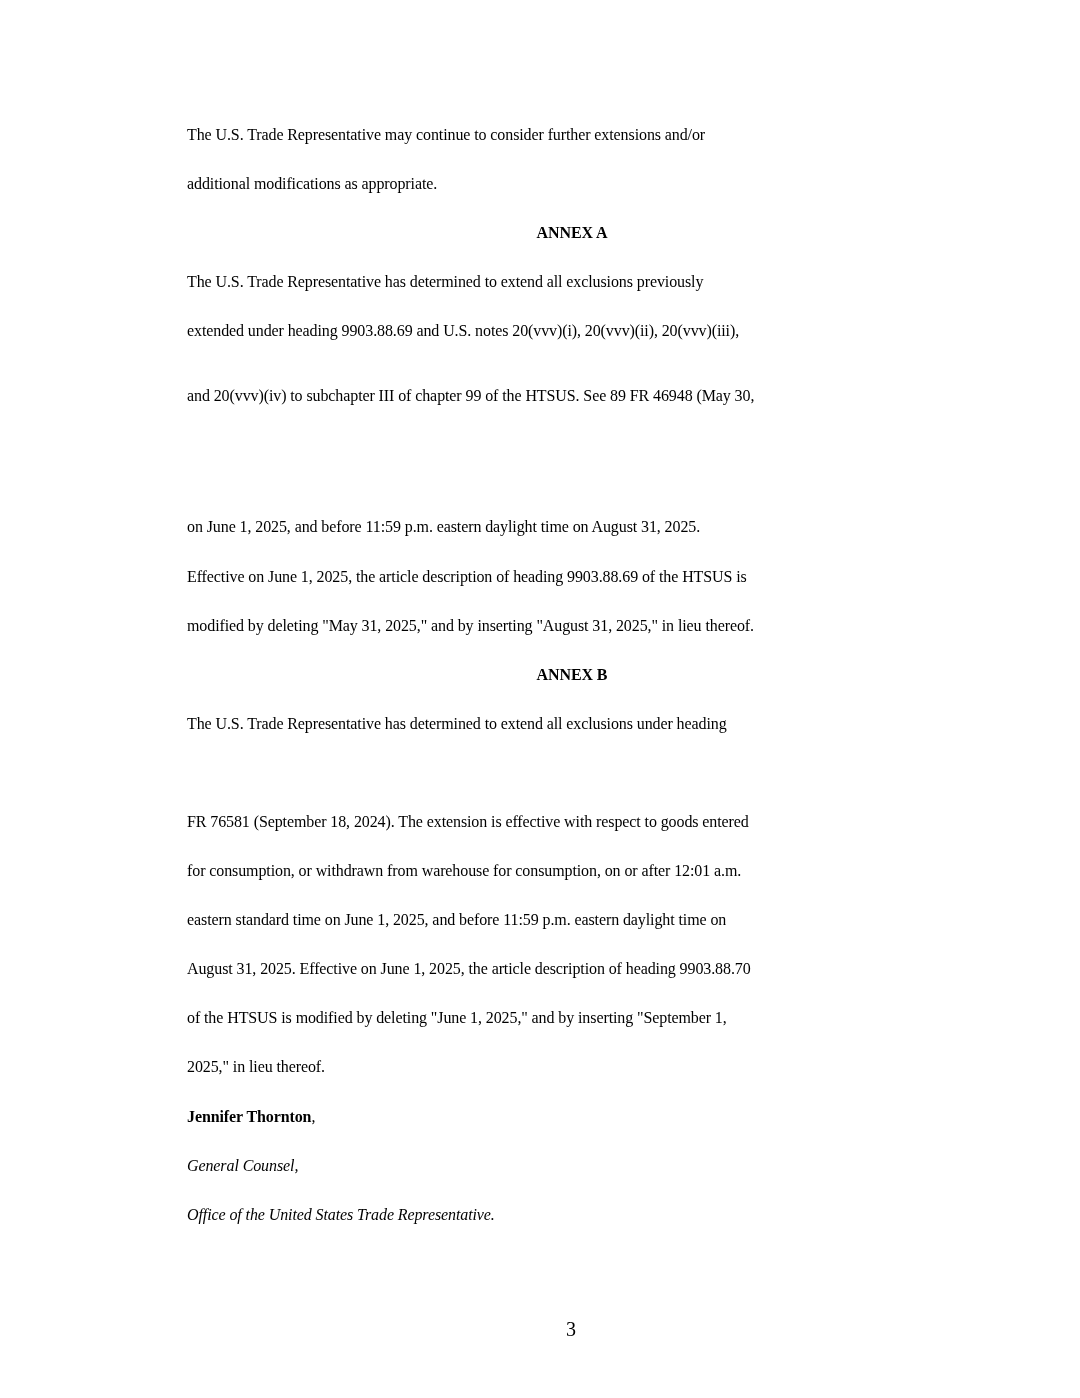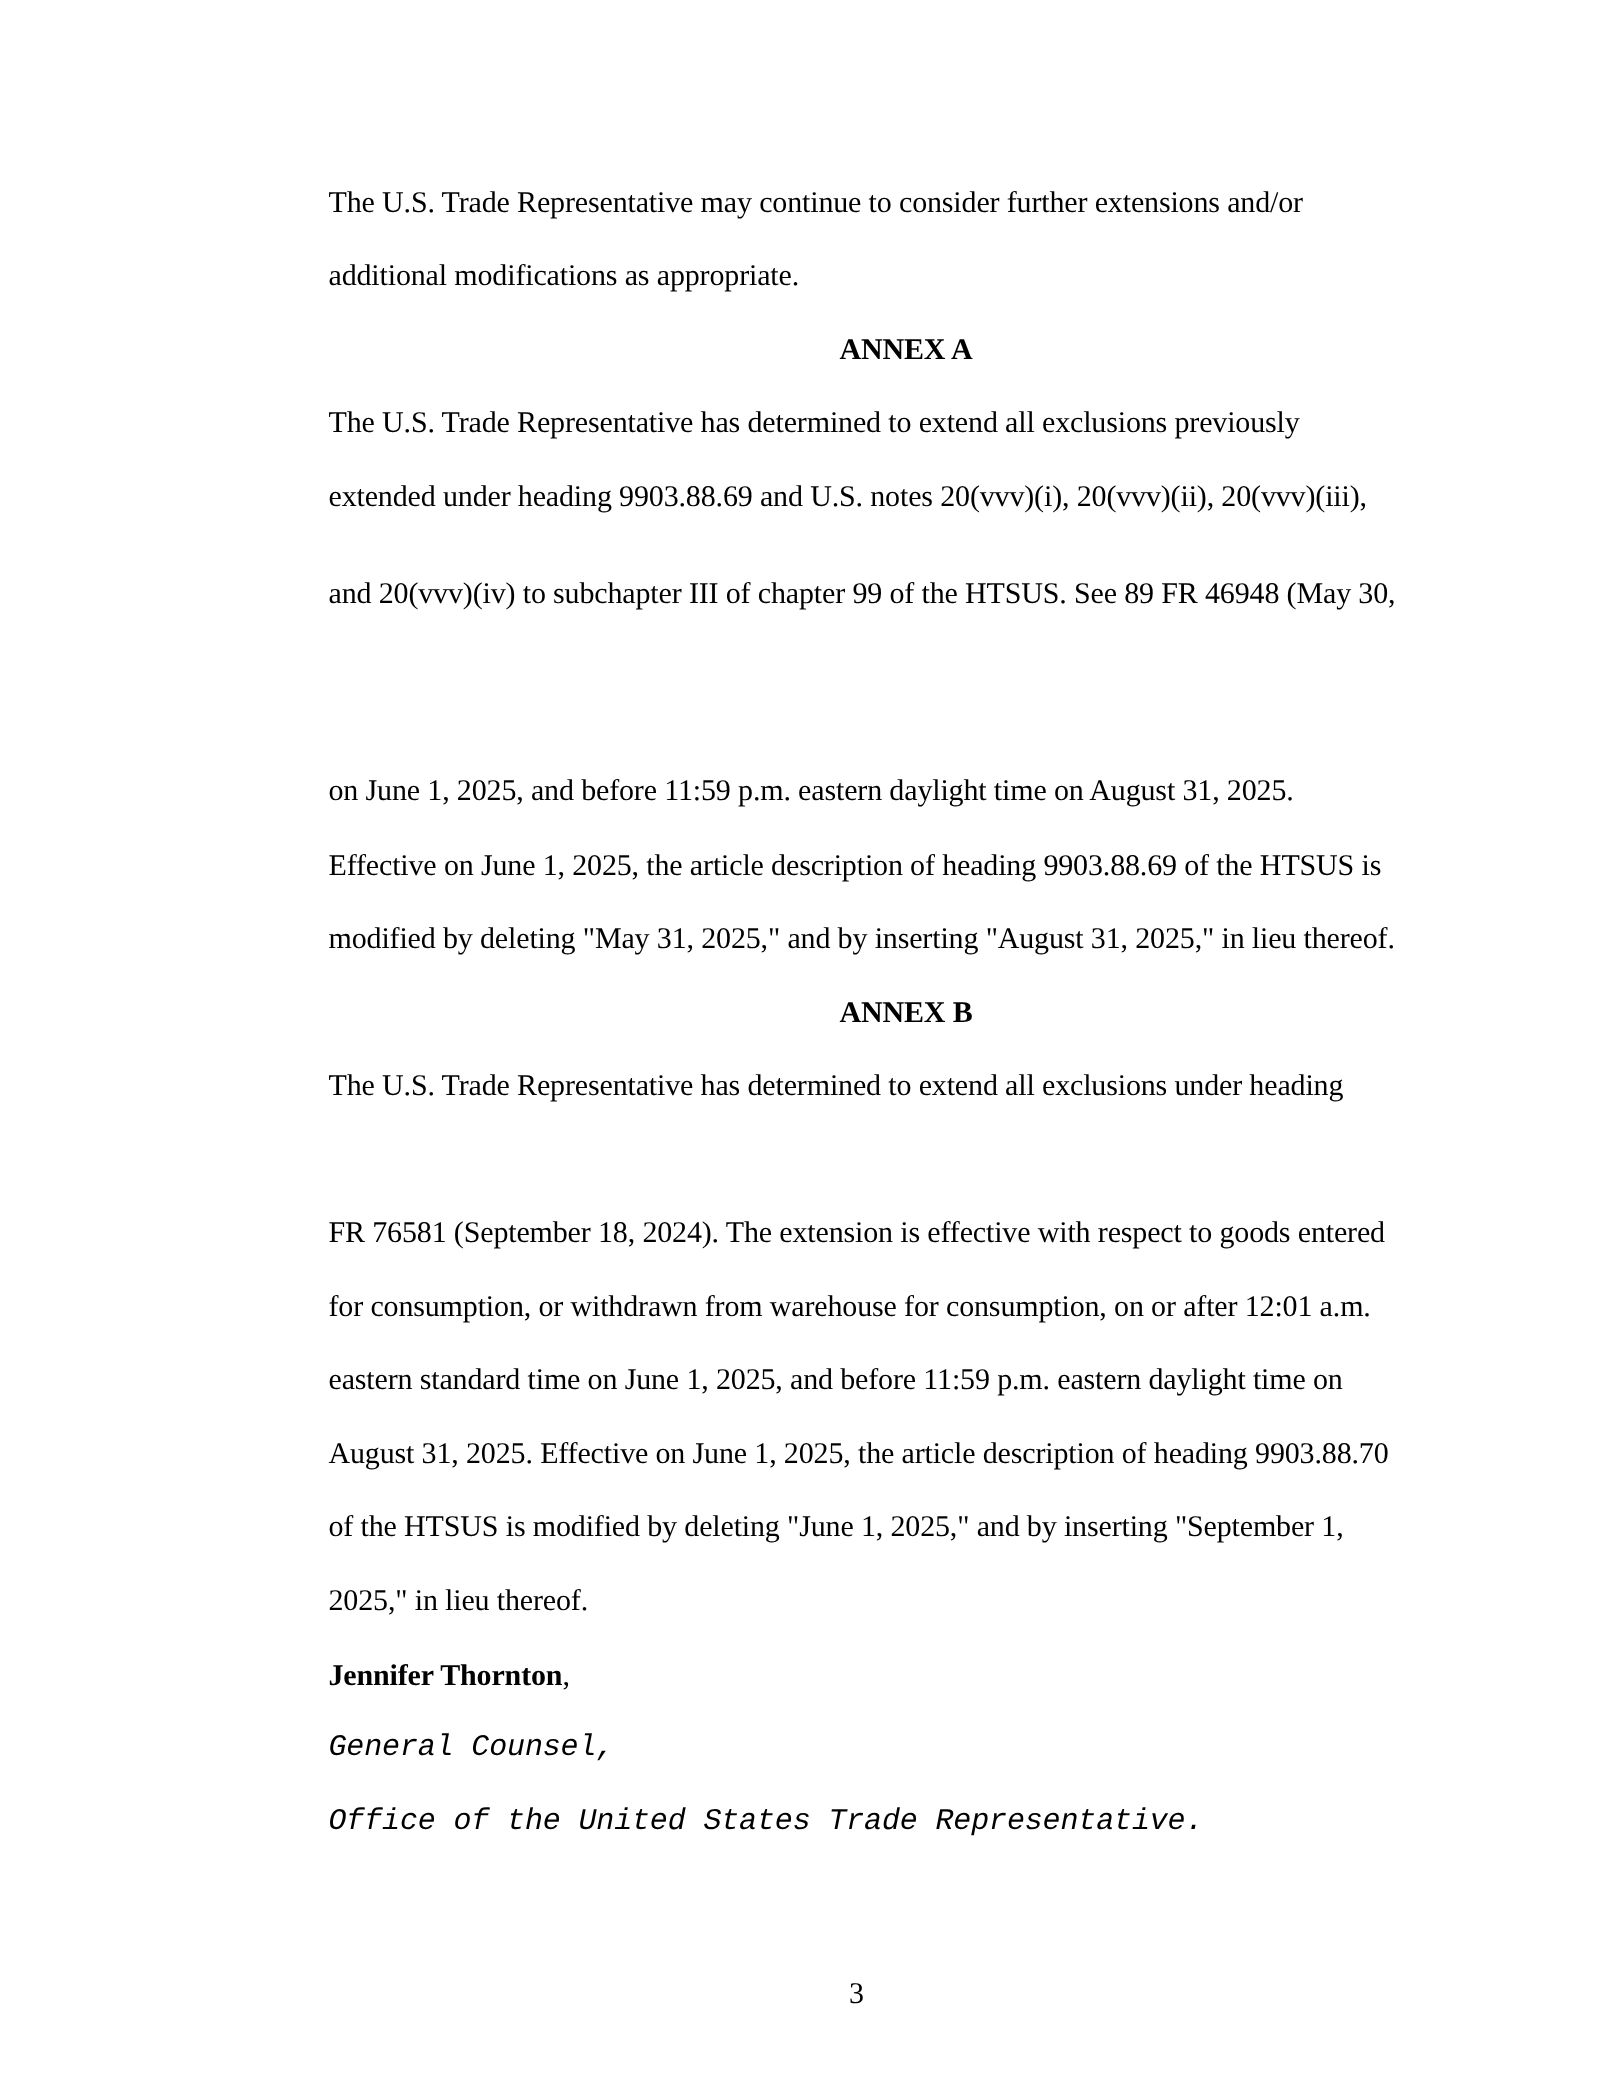--- a/index.html
+++ b/index.html
@@ -17,33 +17,32 @@
     }
     .page {
       position: absolute;
       left: 0; top: 0;
       width: 1080px; height: 1398px;
       background: #ffffff;
     }
     .line {
       position: absolute;
       left: 187px;
-      font-size: 20px;
+      font-size: 16px;
       line-height: 24px;
       white-space: nowrap;
       letter-spacing: -0.1px;
-      margin-left: 32px;
     }
     .center {
       left: 0;
       width: 1144px;
       text-align: center;
     }
     .bold { font-weight: bold; }
-    .italic { font-style: italic; font-family: Liberation Mono, monospace; }
+    .italic { font-style: italic; }
     .pagenum {
       position: absolute;
       left: 0;
       width: 1142px;
       text-align: center;
       top: 1317px;
       font-size: 20px;
       line-height: 24px;
     }
   </style>

